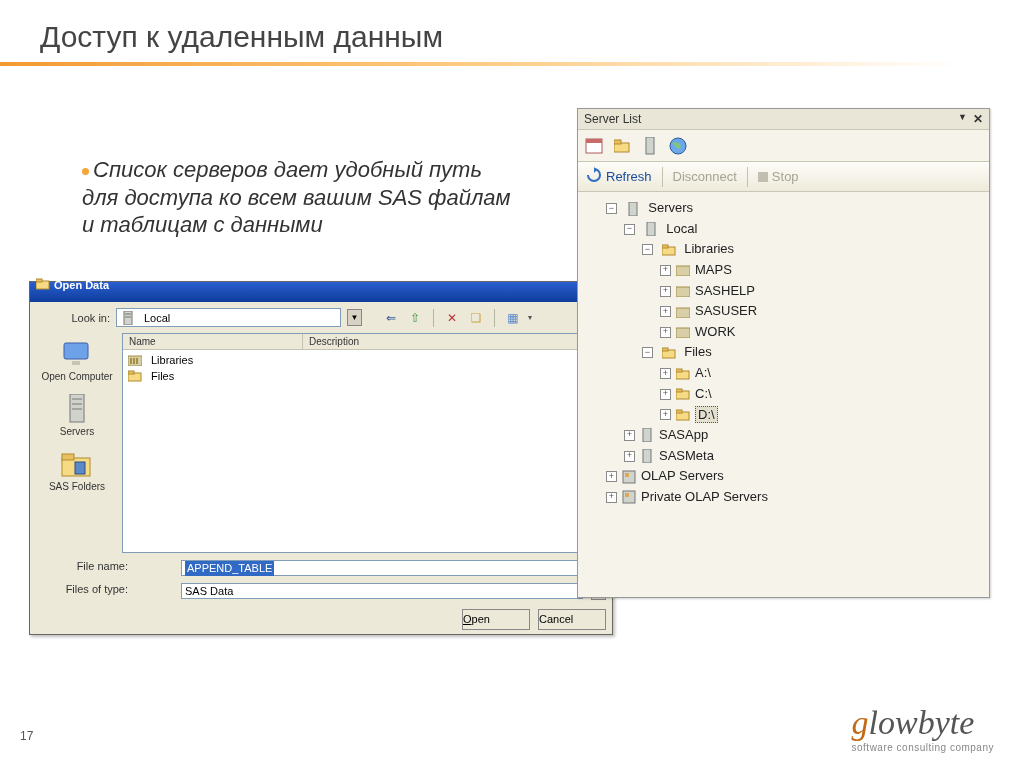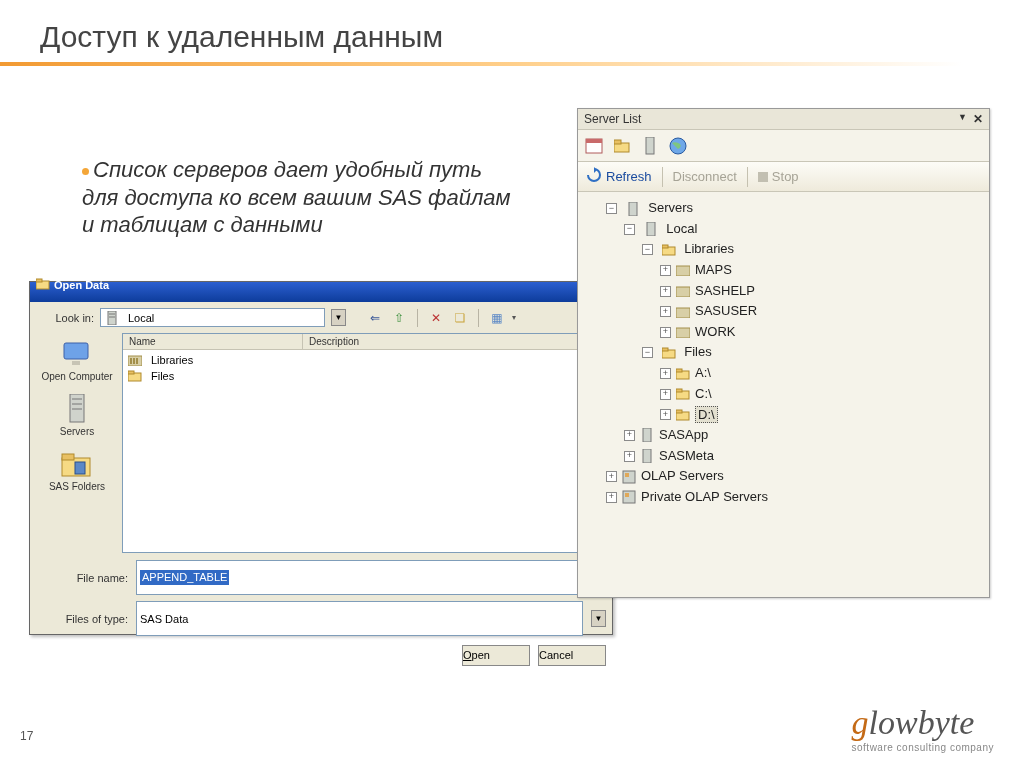--- a/index.html
+++ b/index.html
@@ -74,21 +74,21 @@
     background: linear-gradient(#2b5fd0,#0d3c9b);
     color: #fff;
     padding: 2px 4px 16px 6px;
     display: flex; align-items: center; justify-content: space-between;
   }
   .dlg-title .t-left { display:flex; align-items:center; gap:4px; }
   .dlg-close {
     width:15px; height:14px; background:#e2ddcf; border:1px solid #888;
     color:#000; font-size:9px; line-height:11px; text-align:center;
   }
-  .dlg-row { display:flex; align-items:center; padding:6px 6px; gap:6px; }
+  .dlg-row { display:flex; align-items:center; padding:6px 6px; gap:6px;margin-left:16px; }
   .dlg-label { width:58px; text-align:right; color:#333; }
   .combo {
     display:flex; align-items:center; background:#fff; border:1px solid #7f9db9;
     height:19px; padding:0 3px; gap:4px;
   }
   .combo.lookin { width:225px; }
   .combo-arrow {
     width:15px; height:17px; background:#d7d2c3; border:1px solid #888;
     text-align:center; font-size:8px; line-height:15px;
   }
@@ -112,25 +112,25 @@
   .list-head {
     display:flex; border-bottom:1px solid #c6c3b3; background:#ece9d8; font-size:10px;
     color:#333;
   }
   .list-head div { border-right:1px solid #c6c3b3; padding:2px 6px; }
   .col-name { width:180px; }
   .col-desc { flex:1; }
   .list-body { flex:1; padding:2px; }
   .list-item { display:flex; align-items:center; gap:4px; padding:1px 2px; font-size:11px; cursor:pointer;}
   .dlg-footer { padding: 0 6px 6px; }
-  .foot-row { display:flex; align-items:center; padding:3px 0; gap:8px; }
+  .foot-row { display:flex; align-items:flex-start; padding:3px 0; gap:8px; }
   .foot-row .dlg-label { width:92px; }
   .text-input {
-    background:#fff; border:1px solid #7f9db9; height:35px; padding:0 3px;
-    display:flex; align-items:center; flex:1;
+    background:#fff; border:1px solid #7f9db9; height:16px; padding:0 3px;
+    display:flex; align-items:center; flex:1;margin-left:45px;
   }
   .sel-text { background:#316ac5; color:#fff; padding:0 2px; display:inline-block; height:15px; line-height:15px;}
   .foot-btns { display:flex; justify-content:flex-end; gap:8px; padding:6px 0 0;}
   .btn {
     width:68px; height:21px; border:1px solid #888; background:#ece9d8;
     text-align:left; line-height:19px; font-size:11px; cursor:pointer;
   }
 
   
   .srv-panel {

